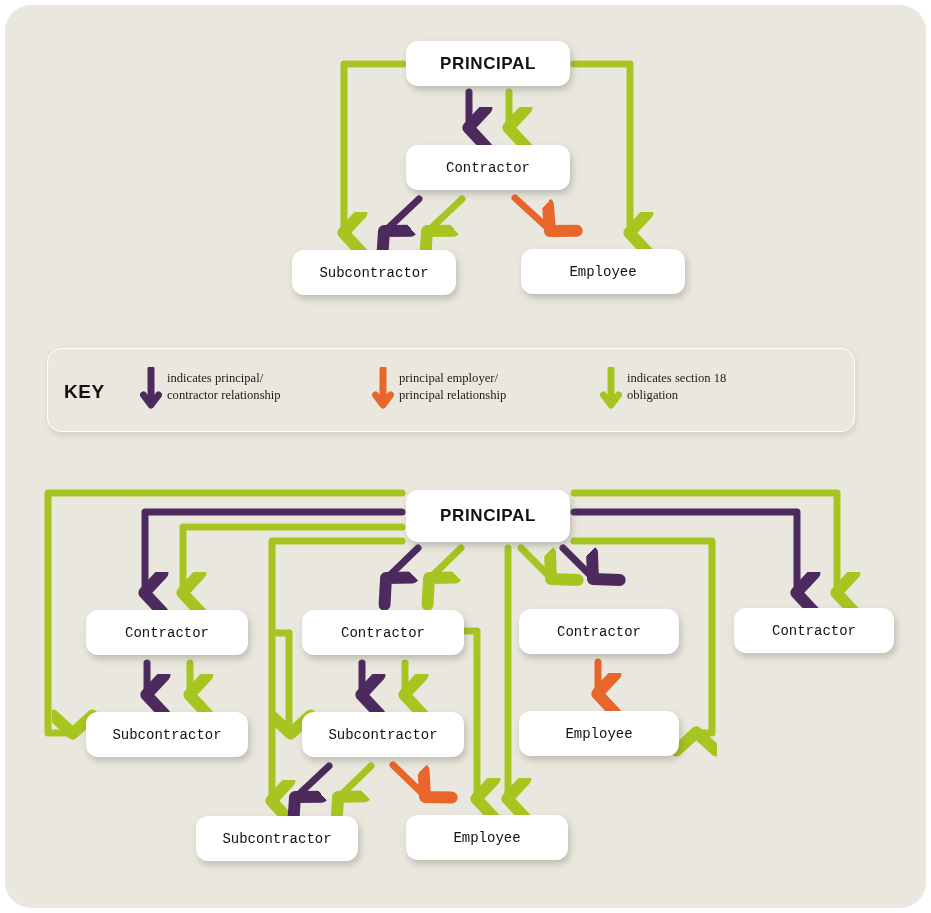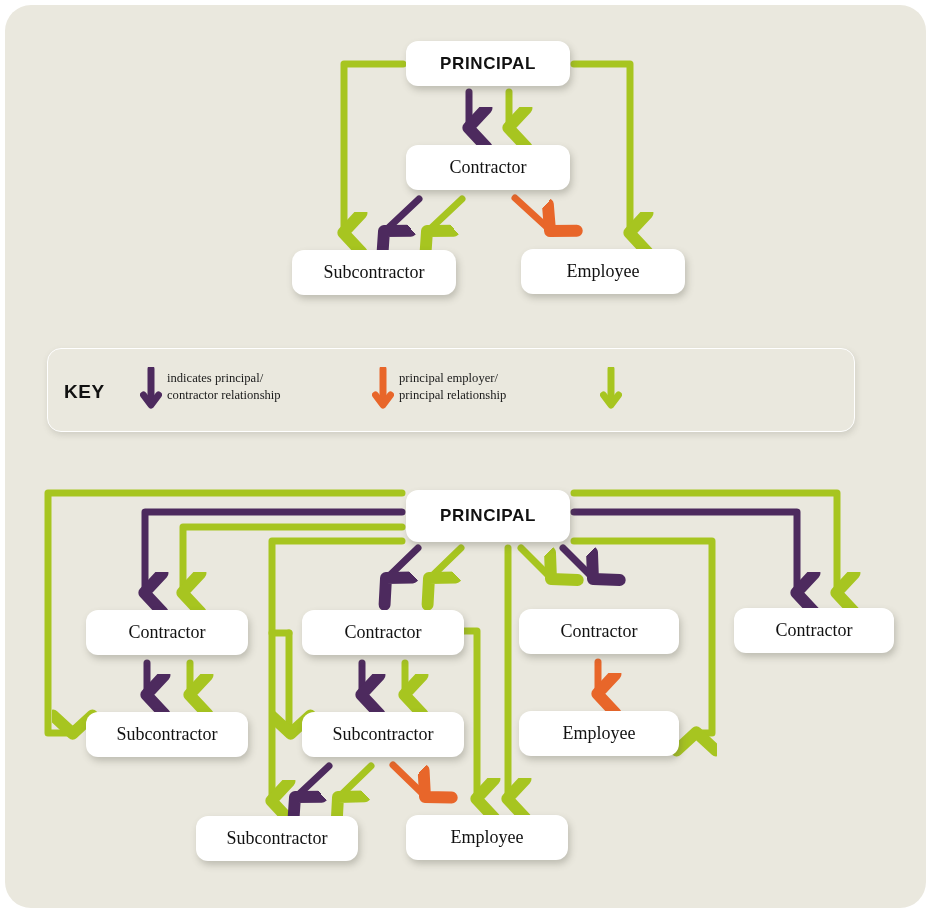--- a/index.html
+++ b/index.html
@@ -39,22 +39,22 @@
     position: absolute;
     background: #ffffff;
     border-radius: 12px;
     box-shadow: 2px 4px 7px rgba(90,88,75,0.30);
     display: flex;
     align-items: center;
     justify-content: center;
     box-sizing: border-box;
   }
   .node span {
-    font-family: Liberation Serif, serif;
-    font-size: 18px;
+    font-family: Liberation Mono, monospace;
+    font-size: 14px;
     color: #111111;
     letter-spacing: 0px;
     white-space: nowrap;
   }
   .node.principal span {
     font-family: "Liberation Sans", sans-serif;
     font-weight: bold;
     font-size: 17px;
     letter-spacing: 0.6px;
   }
@@ -206,20 +206,24 @@
   </svg>
   <div class="key-entry" style="left:399px;">
     <div>principal employer/</div>
     <div>principal relationship</div>
   </div>
 
   <svg class="key-arrow" style="left:600px;" width="22" height="46" viewBox="0 0 22 46" xmlns="http://www.w3.org/2000/svg">
     <path d="M11,2 L11,30" fill="none" stroke="#a7c520" stroke-width="7" stroke-linecap="round"></path>
     <path d="M3.5,28 L11,38 L18.5,28" fill="none" stroke="#a7c520" stroke-width="7" stroke-linecap="round" stroke-linejoin="round"></path>
   </svg>
+  <div class="key-entry" style="left:627px;">
+    <div>indicates section 18</div>
+    <div>obligation</div>
+  </div>
 
   <div class="node principal" style="left:406px;top:490px;width:164px;height:52px;">
     <span>PRINCIPAL</span>
   </div>
   <div class="node" style="left:86px;top:610px;width:162px;height:45px;">
     <span>Contractor</span>
   </div>
   <div class="node" style="left:302px;top:610px;width:162px;height:45px;">
     <span>Contractor</span>
   </div>

